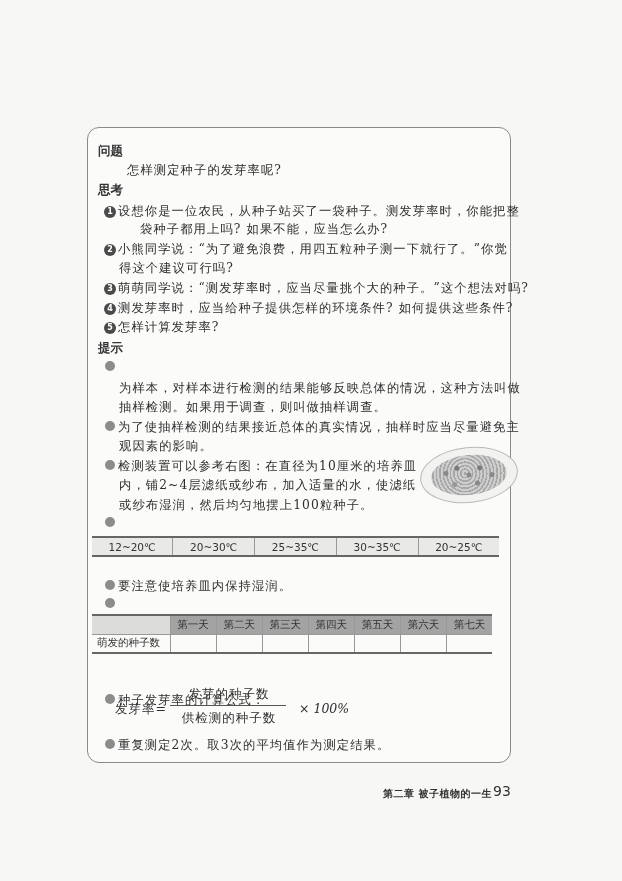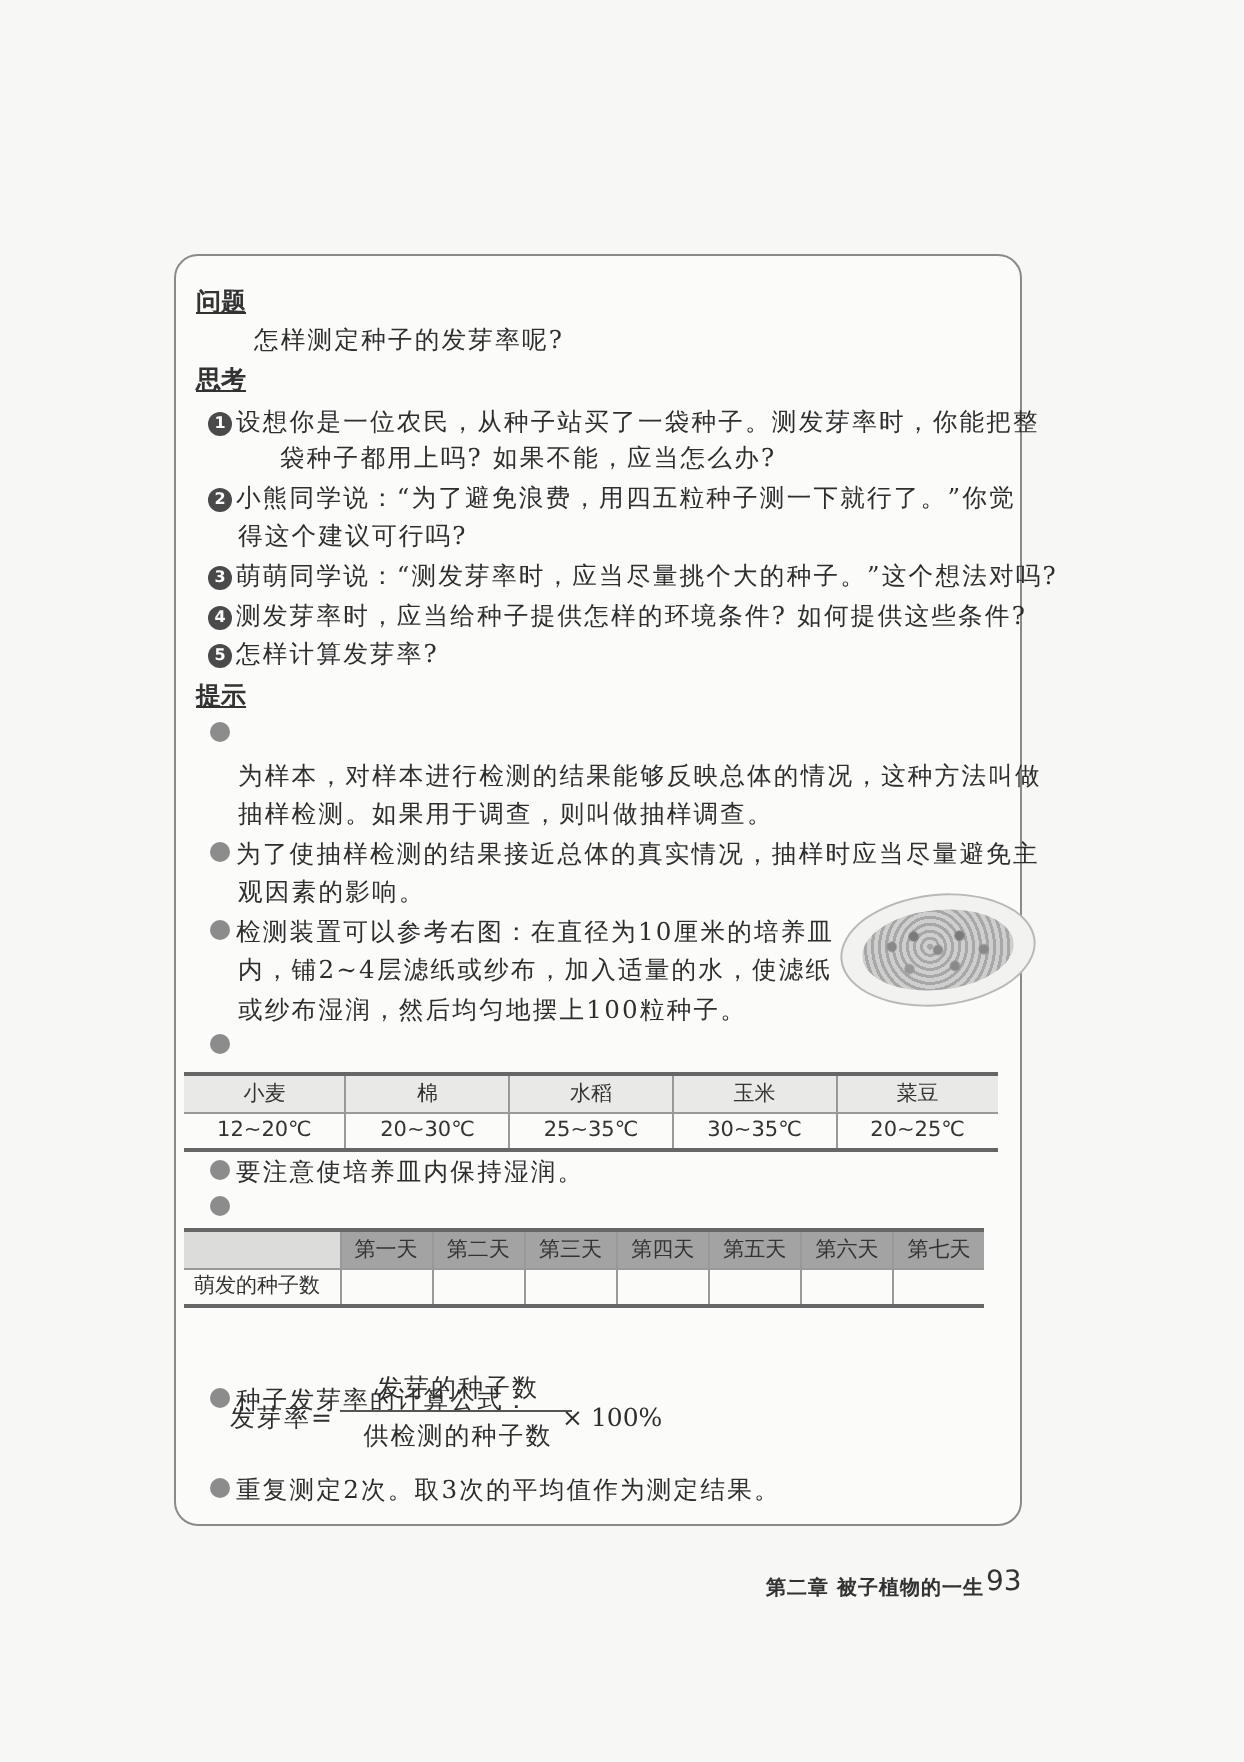--- a/index.html
+++ b/index.html
@@ -5,21 +5,21 @@
     * { box-sizing: border-box; margin: 0; padding: 0; }
     html, body { width: 622px; height: 881px; background: #f7f7f5; overflow: hidden; }
     body { position: relative; font-family: "DejaVu Serif", serif; color: #2a2a2a; }
 
     .box {
       position: absolute; left: 87px; top: 127px; width: 424px; height: 636px;
       border: 1.2px solid #8a8a8a; border-radius: 12px; background: #fbfbfa;
     }
     .sec-title {
       position: absolute; left: 98px; font-family: "DejaVu Sans", sans-serif;
-      font-weight: bold; font-size: 12.5px; color: #333; text-decoration: underline;
+      font-weight: bold; font-size: 12.5px; color: #333;
     }
     .line {
       position: absolute; font-size: 12.3px; letter-spacing: 1.1px; white-space: nowrap; color: #2e2e2e;
     }
     .num {
       display: inline-block; width: 12px; height: 12px; border-radius: 50%;
       background: #4a4a4a; color: #fff; font-size: 8px; line-height: 12px; text-align: center;
       font-family: "DejaVu Sans", sans-serif; font-weight: bold; letter-spacing: 0;
       vertical-align: 1px; margin-right: 2px;
     }
@@ -45,21 +45,21 @@
     .day-tbl { left: 92px; top: 614px; width: 400px; }
     .day-tbl tr:first-child td { background: #a3a3a3; }
     .day-tbl tr:first-child td:first-child { background: #dcdcda; }
     .day-tbl td:first-child { text-align: left; padding-left: 5px; width: 78px; }
 
     .formula { position: absolute; left: 115px; top: 686px; width: 260px; height: 48px; font-size: 12.5px; color: #2e2e2e; }
     .formula .lhs { position: absolute; left: 0; top: 15px; letter-spacing: 1px; }
     .formula .num-t { position: absolute; left: 63px; top: 0; width: 102px; text-align: center; letter-spacing: 1px; }
     .formula .bar { position: absolute; left: 55px; top: 19px; width: 116px; height: 1px; background: #555; }
     .formula .den { position: absolute; left: 63px; top: 24px; width: 102px; text-align: center; letter-spacing: 1px; }
-    .formula .rhs { position: absolute; left: 166px; top: 15px; }
+    .formula .rhs { position: absolute; left: 184px; top: 15px; font-style: italic; }
 
     .petri {
       position: absolute; left: 420px; top: 447px; width: 98px; height: 56px;
       border-radius: 50%; border: 1px solid #b8b8b8; background: #f2f2f1;
       transform: rotate(-6deg);
     }
     .petri .inner {
       position: absolute; left: 10px; top: 7px; width: 76px; height: 40px; border-radius: 50%;
       background:
         radial-gradient(circle at 20% 40%, #777 0 2px, transparent 3px),
@@ -129,27 +129,20 @@
 <div class="petri">
     <div class="inner"></div>
   </div>
 
 <div class="line" style="left:105px; top:516px;">
   <span class="dot"></span>
 </div>
 
 <table class="tbl temp-tbl">
   <tbody>
-      <tr>
-    <td>小麦</td>
-    <td>棉</td>
-    <td>水稻</td>
-    <td>玉米</td>
-    <td>菜豆</td>
-  </tr>
   <tr>
     <td>12~20℃</td>
     <td>20~30℃</td>
     <td>25~35℃</td>
     <td>30~35℃</td>
     <td>20~25℃</td>
   </tr>
 </tbody>
   </table>
 

